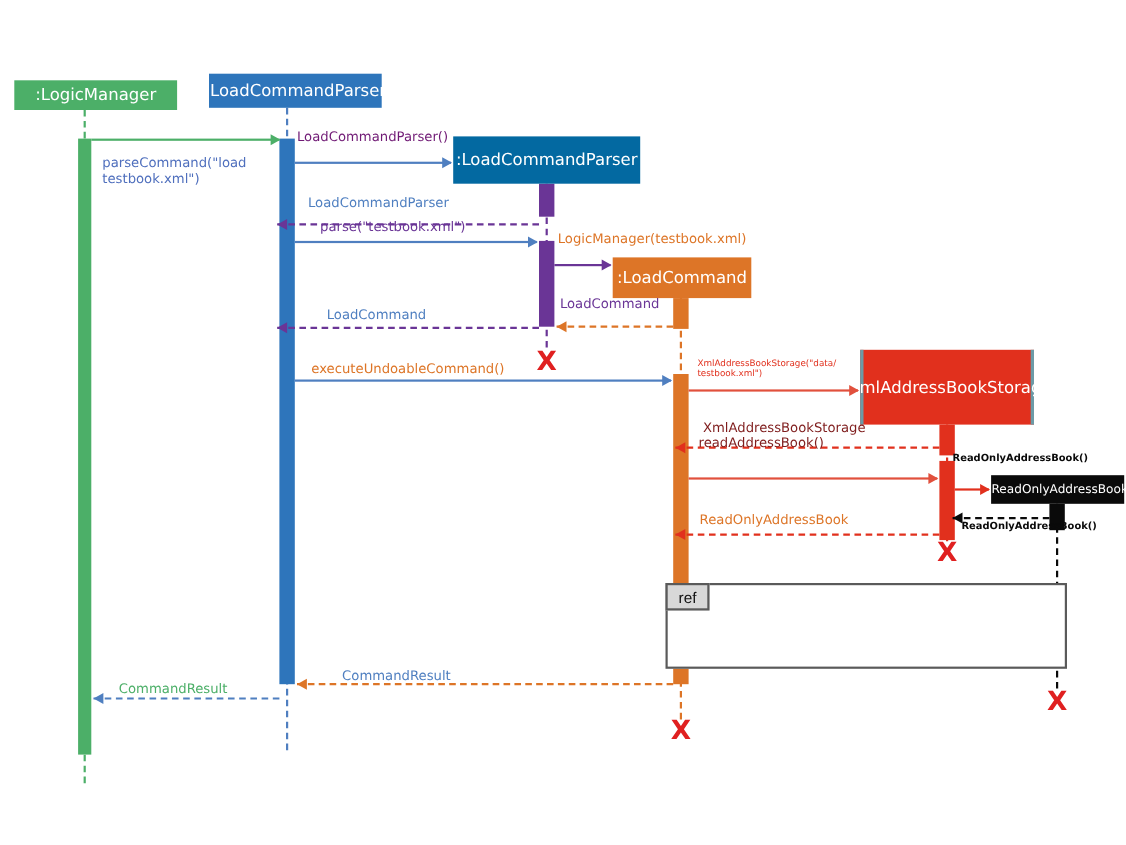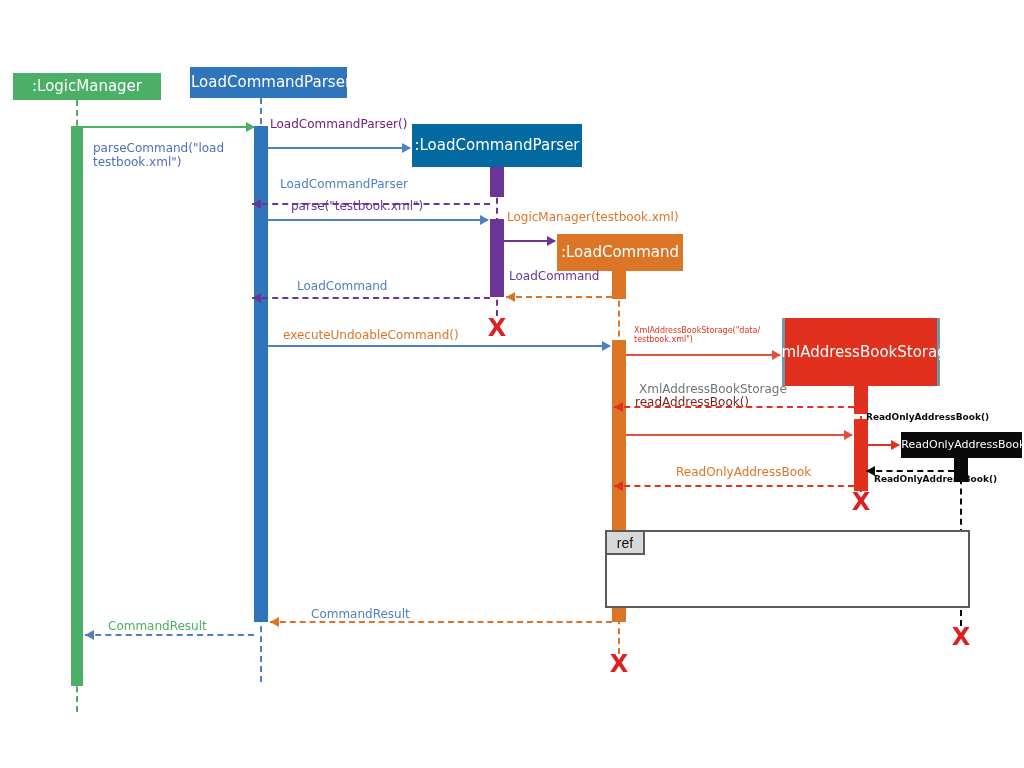--- a/index.html
+++ b/index.html
@@ -164,25 +164,25 @@
 testbook.xml")</div>
     <div class="msg-label" style="left: 270px; top: 118px; color: #701a75; font-size: 12px;">LoadCommandParser()</div>
     <div class="msg-label" style="left: 280px; top: 178px; color: rgb(79, 127, 192); font-size: 12px;">LoadCommandParser</div>
     <div class="msg-label" style="left: 291px; top: 200px; color: rgb(106, 53, 150); font-size: 12px;">parse("testbook.xml")</div>
     <div class="msg-label" style="left: 507px; top: 211px; color: rgb(221, 117, 39); font-size: 12px;">LogicManager(testbook.xml)</div>
     <div class="msg-label" style="left: 509px; top: 270px; color: rgb(106, 53, 150); font-size: 12px;">LoadCommand</div>
     <div class="msg-label" style="left: 297px; top: 280px; color: rgb(79, 127, 192); font-size: 12px;">LoadCommand</div>
     <div class="msg-label" style="left: 283px; top: 329px; color: rgb(221, 117, 39); font-size: 12px;">executeUndoableCommand()</div>
     <div class="msg-label" style="left: 634px; top: 326px; color: rgb(225, 48, 29); font-size: 8px;">XmlAddressBookStorage("data/
 testbook.xml")</div>
-    <div class="msg-label" style="left: 639px; top: 383px; color: #737373; font-size: 12px;">XmlAddressBookStorage</div>
+    <div class="msg-label" style="left: 639px; top: 383px; color: #7f1d1d; font-size: 12px;">XmlAddressBookStorage</div>
     <div class="msg-label" style="left: 635px; top: 396px; color: #7f1d1d; font-size: 12px;">readAddressBook()</div>
     <div class="msg-label" style="left: 866px; top: 412px; color: rgb(10, 10, 10); font-size: 9px; font-weight: bold;">ReadOnlyAddressBook()</div>
     <div class="msg-label" style="left: 874px; top: 474px; color: rgb(10, 10, 10); font-size: 9px; font-weight: bold;">ReadOnlyAddressBook()</div>
-    <div class="msg-label" style="left: 636px; top: 466px; color: rgb(221, 117, 39); font-size: 12px; margin-left: 40px;">ReadOnlyAddressBook</div>
+    <div class="msg-label" style="left: 636px; top: 466px; color: rgb(221, 117, 39); font-size: 12px;">ReadOnlyAddressBook</div>
     <div class="msg-label" style="left: 311px; top: 608px; color: rgb(79, 127, 192); font-size: 12px;">CommandResult</div>
     <div class="msg-label" style="left: 108px; top: 620px; color: rgb(76, 175, 104); font-size: 12px;">CommandResult</div>
     <div class="ref-frame" style="left: 605px; top: 530px; width: 365px; height: 78px;"></div>
     <div class="ref-tag" style="left: 605px; top: 530px; width: 40px; height: 25px; font-size: 14px;">ref</div>
     <div class="destroy-x" style="left: 485px; top: 316px; width: 24px; text-align: center; font-size: 24px; color: rgb(224, 32, 32);">X</div>
     <div class="destroy-x" style="left: 849px; top: 490px; width: 24px; text-align: center; font-size: 24px; color: rgb(224, 32, 32);">X</div>
     <div class="destroy-x" style="left: 949px; top: 625px; width: 24px; text-align: center; font-size: 24px; color: rgb(224, 32, 32);">X</div>
     <div class="destroy-x" style="left: 607px; top: 652px; width: 24px; text-align: center; font-size: 24px; color: rgb(224, 32, 32);">X</div>
   </div>
 

